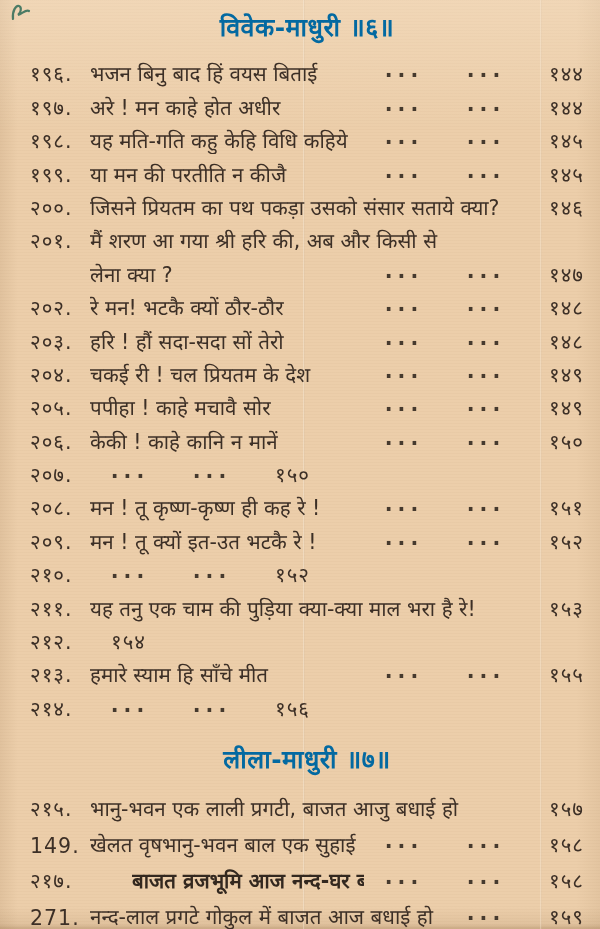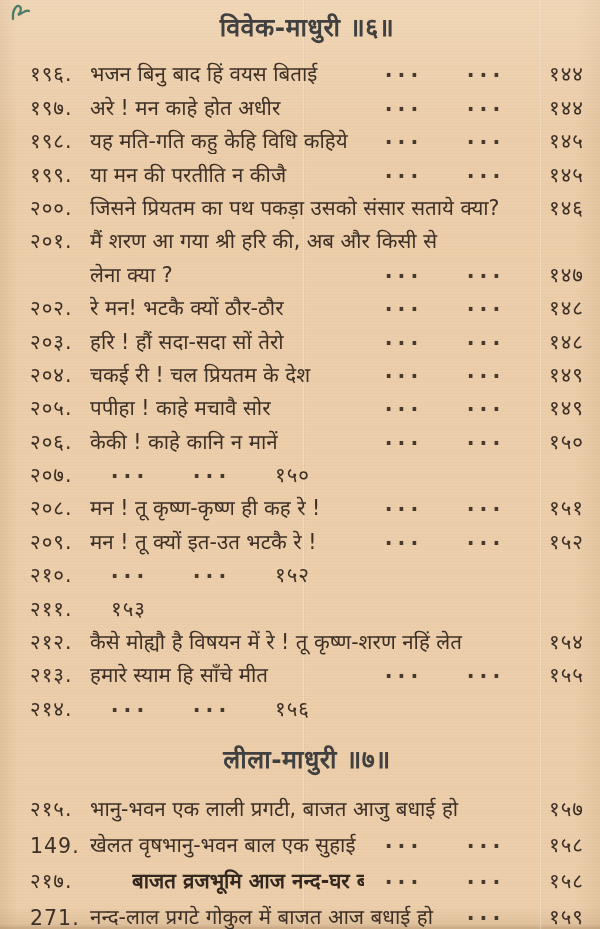--- a/index.html
+++ b/index.html
@@ -21,21 +21,21 @@
     position:absolute;inset:0;
     padding:8px 16px 0 30px;
     box-sizing:border-box;
     color:#3b2e25;
   }
   .section-title{
     text-align:center;
     font-weight:bold;
     font-size:25px;
     line-height:36px;
-    color:#404040;
+    color:#0369a1;
     letter-spacing:.5px;
   }
   .sec{margin:0;}
   .sec1 .section-title{margin:2px 0 8px 0;}
   .sec2 .section-title{margin:20px 0 8px 0;}
   .rows{display:block;}
   .row{
     display:flex;align-items:flex-end;
     font-size:20.5px;
     color:#3c2f26;
@@ -166,25 +166,25 @@
             <span class="col-page">१५२</span>
           </div>
           <div class="row">
     <span class="col-num">२१०.</span>
   <span class="col-dots d1">···</span>
             <span class="col-dots d2">···</span>
             <span class="col-page">१५२</span>
           </div>
           <div class="row">
     <span class="col-num">२११.</span>
+    <span class="col-title">यह तनु एक चाम की पुड़िया क्या-क्या माल भरा है रे!</span>
   <span class="col-page">१५३</span>
           </div>
           <div class="row">
     <span class="col-num">२१२.</span>
-    <span class="col-title">कैसे मोह्यौ है विषयन में रे !  तू कृष्ण-शरण नहिं लेत</span>
   <span class="col-page">१५४</span>
           </div>
           <div class="row">
     <span class="col-num">२१३.</span>
     <span class="col-title">हमारे स्याम हि साँचे मीत</span>
   <span class="col-dots d1">···</span>
             <span class="col-dots d2">···</span>
             <span class="col-page">१५५</span>
           </div>
           <div class="row">

